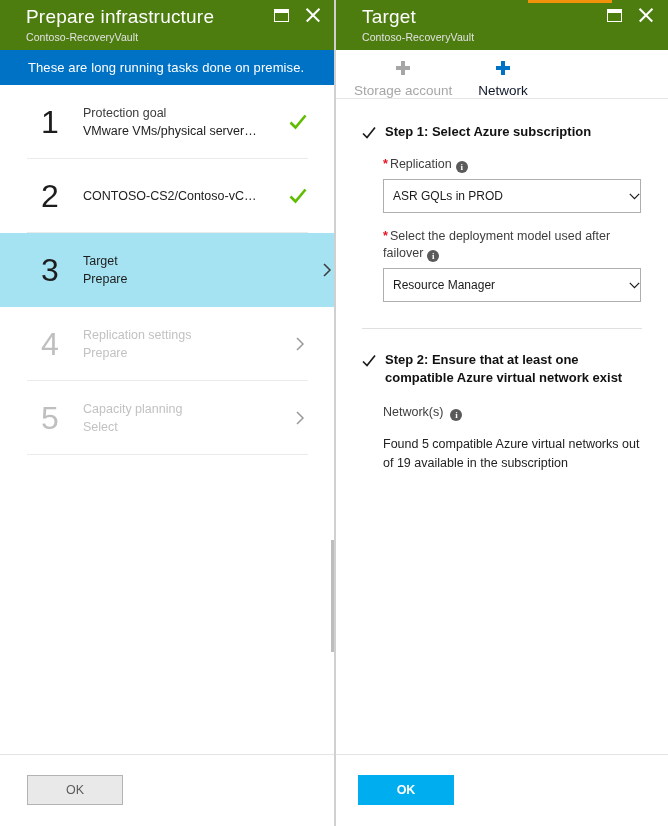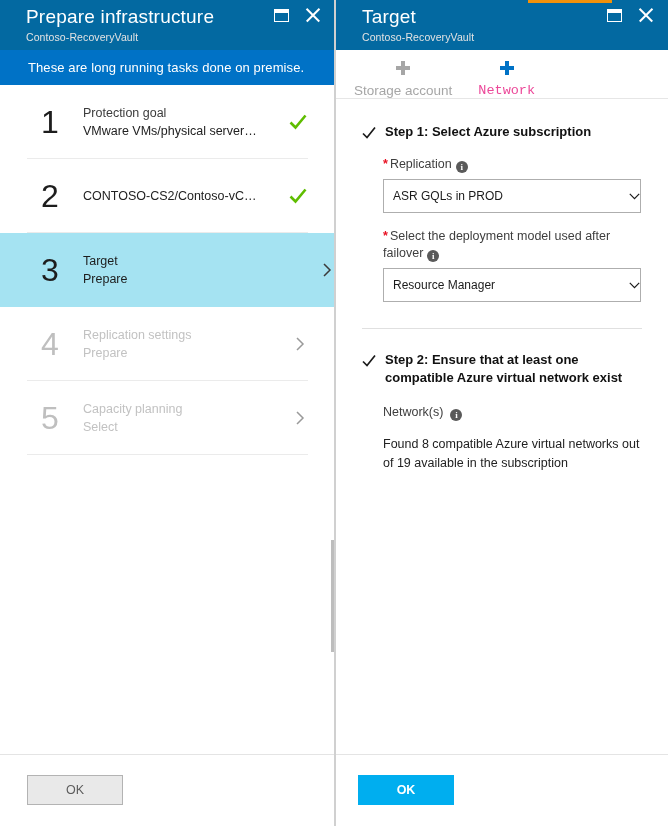--- a/index.html
+++ b/index.html
@@ -12,21 +12,21 @@
   #root { position: relative; width: 668px; height: 826px; background:#fff; }
 
   
   .blade { position: absolute; top: 0; height: 826px; background: #fff; }
   .blade-left  { left: 0;   width: 335px; }
   .blade-right { left: 336px; width: 332px; }
 
   .vsplit { position: absolute; left: 334px; top: 0; width: 2px; height: 826px; background: #d0d0d0; }
 
   .hdr {
-    position: relative; height: 50px; background: #0369a1; color: #fff;
+    position: relative; height: 50px; background: #4d7c0f; color: #fff;
     padding: 5px 0 0 26px;
   }
   .hdr-title { font-size: 19px; font-weight: 400; letter-spacing: .2px; line-height: 24px; color:#ffffff; }
   .hdr-sub   { font-size: 10.5px; color: #e3e3e3; line-height: 14px; margin-top: 1px; letter-spacing:.1px;}
 
   .win-ctrls { position: absolute; right: 14px; top: 7px; display: flex; align-items: center; gap: 16px; }
   .ic-max { width: 15px; height: 13px; border: 1.6px solid #fff; position: relative; }
   .ic-max::before { content:""; position:absolute; left:0; top:0; right:0; height:3px; background:#fff; }
   .ic-close { width: 16px; height: 16px; position: relative; }
   .ic-close::before, .ic-close::after {
@@ -62,21 +62,21 @@
   .chev { width: 16px; height: 16px; flex: none; }
 
   
   .toolbar {
     height: 38px; display: flex; align-items: center; gap: 26px;
     padding-left: 18px; border-bottom: 1px solid #e6e6e6; background: #fff;
     margin-top: 11px;
   }
   .tb-item { display: flex; align-items: center; gap: 8px; font-size: 13.5px; flex-direction: column; }
   .tb-item.disabled { color: #a6a6a6; }
-  .tb-item.enabled  { color: #ec4899; font-family: Liberation Mono, monospace; }
+  .tb-item.enabled  { color: #0f172a; }
   .plus { position: relative; width: 14px; height: 14px; flex: none; }
   .plus::before, .plus::after { content: ""; position: absolute; background: currentColor; }
   .plus::before { left: 0; top: 5px; width: 14px; height: 4px; }
   .plus::after  { top: 0; left: 5px; height: 14px; width: 4px; }
   .plus.grey { color: #a6a6a6; }
   .plus.blue { color: #0072c6; }
 
   .rbody { padding: 24px 26px 0 26px; }
   .sec-head { display: flex; align-items: flex-start; gap: 9px; margin-bottom: 4px; }
   .sec-head .tick { width: 14px; height: 14px; flex: none; margin-top: 3px; }
@@ -269,21 +269,21 @@
         <svg class="tick" viewBox="0 0 14 14">
           <path d="M1 7.5 L5 11.5 L13 1.5" stroke="#1b1b1b" stroke-width="1.7" fill="none"></path>
         </svg>
         <div class="sec-title" style="max-width:262px;">Step 2: Ensure that at least one compatible Azure virtual network exist</div>
       </div>
 
       <div class="p-label">
         <span>Network(s)</span><span class="info" style="margin-left:7px;">i</span>
       </div>
 
-      <div class="p-txt" style="margin-top:14px; max-width:278px;">Found 8 compatible Azure virtual networks out of 19 available in the subscription</div>
+      <div class="p-txt" style="margin-top:14px; max-width:278px;">Found 5 compatible Azure virtual networks out of 19 available in the subscription</div>
 
     </div>
 
     <div class="footer">
       <button class="btn-ok-blue">OK</button>
     </div>
   </div>
 
 </div>
 

